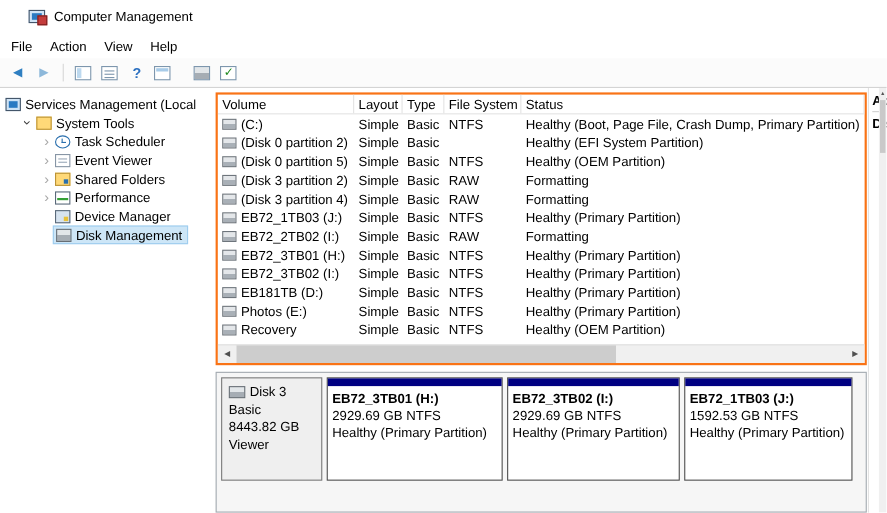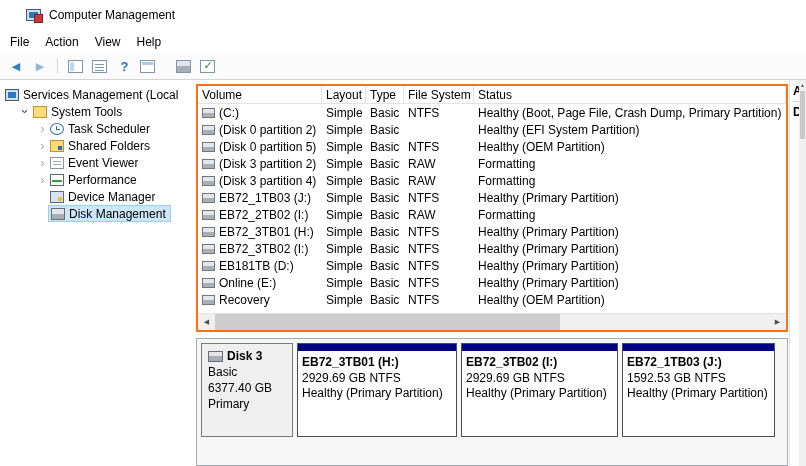--- a/index.html
+++ b/index.html
@@ -87,21 +87,21 @@
   .glyph-right::before{content:"▶"}
   .glyph-up::before{content:"▲"}
   .hthumb{position:absolute;left:17px;top:0;height:16px;width:345px;background:#cdcdcd}
 
   
   .diskpane{position:absolute;left:196px;top:338px;width:592px;height:128px;border:1px solid #a3aab1;background:#f6f6f6;overflow:hidden}
   .drow{position:absolute;left:4px;top:4px;display:flex;gap:4px}
   .dhead{width:92px;height:94px;border:1px solid #7a7a7a;background:#efefef;padding:4px 6px;line-height:16px}
   .dname-row{display:flex;align-items:center;gap:4px}
   .dicon{width:15px;height:11px;border:1px solid #676e75;background:linear-gradient(#e2e6e9 0 4px,#a6adb4 4px);flex:none}
-  .dname{font-weight:bold}
+  .dname{font-weight:normal}
   .part{height:94px;border:1px solid #4d4d4d;background:#fff}
   .pbar{height:7px;background:#000082}
   .pbody{padding:4px 4px;line-height:15px;white-space:nowrap;overflow:hidden}
   .pname{font-weight:bold;margin-bottom:1px}
 
   
   .actionsbar{position:absolute;top:80px;right:0;width:17px;height:386px;background:#fff;border-left:1px solid #e2e2e2;padding:4px 0 0 3px;overflow:hidden}
   .atitle{font-weight:bold;white-space:nowrap}
   .adiv{width:9px;height:1px;background:#d0d0d0;margin:3px 0}
   .asect{font-weight:bold;white-space:nowrap}
@@ -163,27 +163,27 @@
     <span class="nicon ic-folder"></span>
     <span class="tlabel">System Tools</span>
   </div>
   <div class="titem lvl2">
     <span class="chev col"></span>
     <span class="nicon ic-clock"></span>
     <span class="tlabel">Task Scheduler</span>
   </div>
   <div class="titem lvl2">
     <span class="chev col"></span>
+    <span class="nicon ic-doc"></span>
+    <span class="tlabel">Event Viewer</span>
+  </div>
+  <div class="titem lvl2">
+    <span class="chev col"></span>
     <span class="nicon ic-sharedfolder"></span>
     <span class="tlabel">Shared Folders</span>
-  </div>
-  <div class="titem lvl2">
-    <span class="chev col"></span>
-    <span class="nicon ic-doc"></span>
-    <span class="tlabel">Event Viewer</span>
   </div>
   <div class="titem lvl2">
     <span class="chev col"></span>
     <span class="nicon ic-perf"></span>
     <span class="tlabel">Performance</span>
   </div>
   <div class="titem lvl2">
     <span class="chev none"></span>
     <span class="nicon ic-devmgr"></span>
     <span class="tlabel">Device Manager</span>
@@ -302,21 +302,21 @@
         <span>EB181TB (D:)</span>
       </div>
     <div class="cell c-layout">Simple</div>
     <div class="cell c-type">Basic</div>
     <div class="cell c-fs">NTFS</div>
     <div class="cell c-status">Healthy (Primary Partition)</div>
   </div>
   <div class="lrow">
     <div class="cell c-vol volcell">
         <span class="vicon"></span>
-        <span>Online (E:)</span>
+        <span>Photos (E:)</span>
       </div>
     <div class="cell c-layout">Simple</div>
     <div class="cell c-type">Basic</div>
     <div class="cell c-fs">NTFS</div>
     <div class="cell c-status">Healthy (Primary Partition)</div>
   </div>
   <div class="lrow">
     <div class="cell c-vol volcell">
         <span class="vicon"></span>
         <span>Recovery</span>
@@ -335,22 +335,22 @@
 </div>
 
 <div class="diskpane">
   <div class="drow">
     <div class="dhead">
       <div class="dname-row">
         <span class="dicon"></span>
         <span class="dname">Disk 3</span>
       </div>
       <div>Basic</div>
-      <div>6377.40 GB</div>
-      <div>Primary</div>
+      <div>8443.82 GB</div>
+      <div>Viewer</div>
     </div>
     <div class="part" style="width:160px">
       <div class="pbar"></div>
       <div class="pbody">
         <div class="pname">EB72_3TB01 (H:)</div>
         <div>2929.69 GB NTFS</div>
         <div>Healthy (Primary Partition)</div>
       </div>
     </div>
     <div class="part" style="width:157px">

